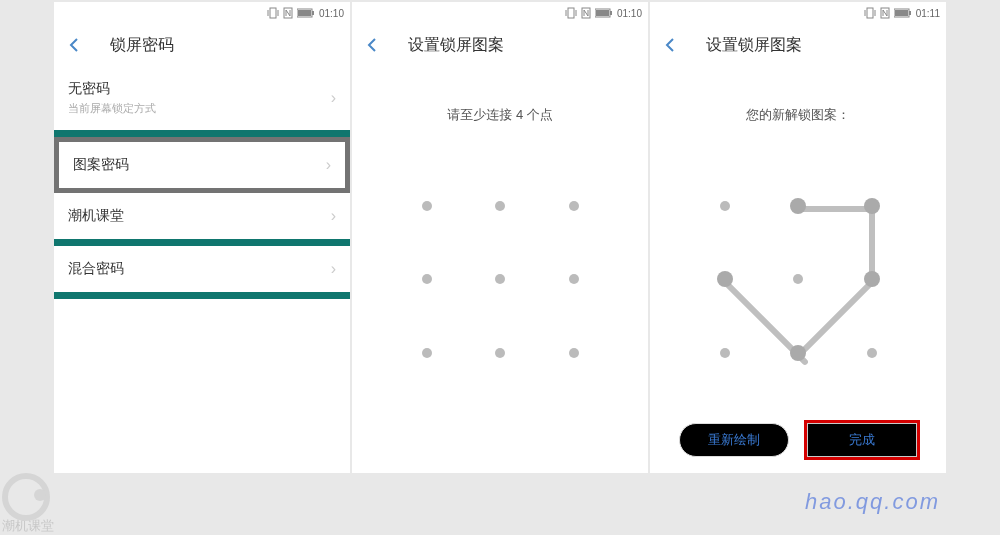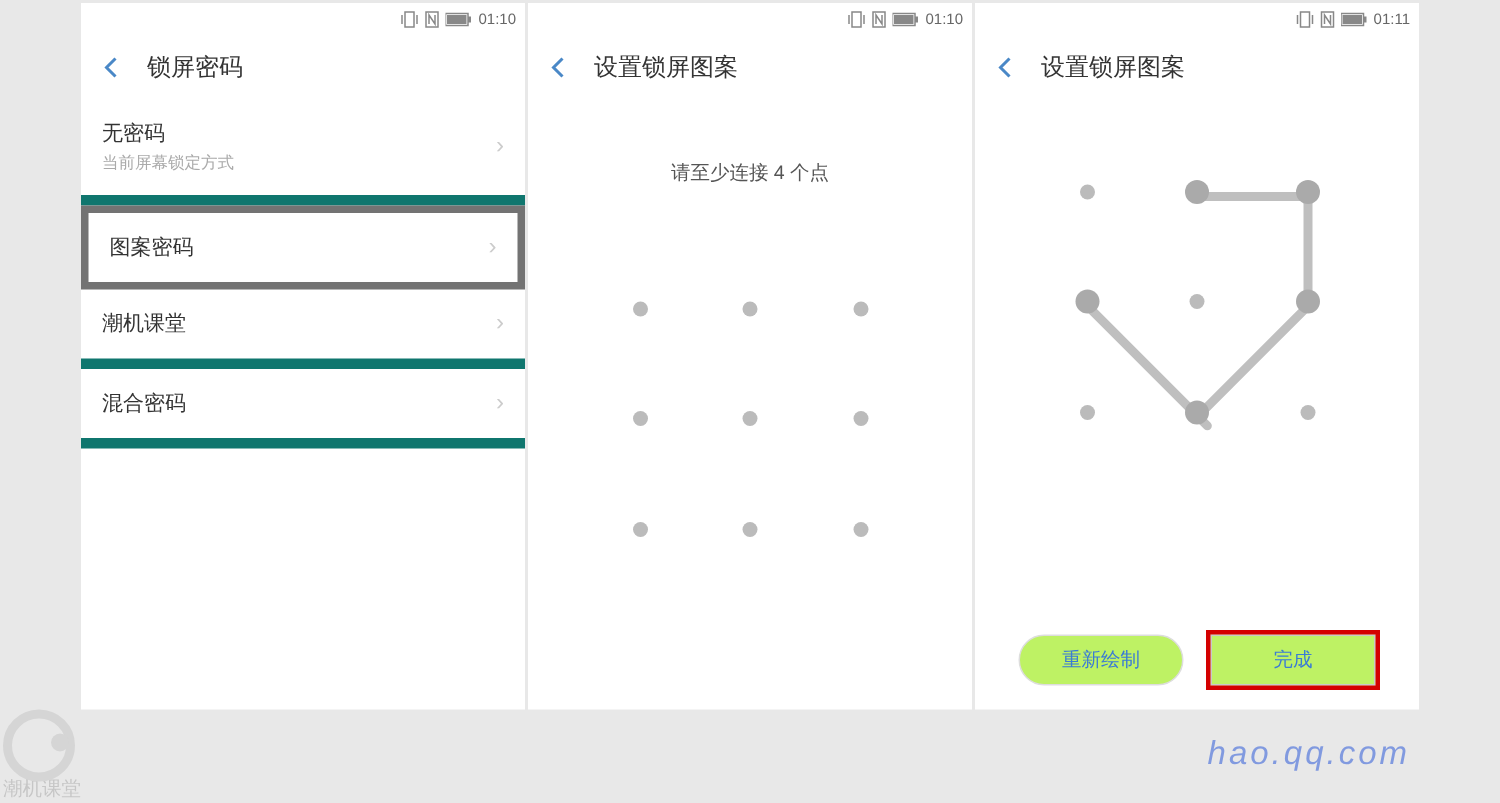--- a/index.html
+++ b/index.html
@@ -35,21 +35,21 @@
     font-size: 10px;
     color: #666;
     gap: 4px;
   }
   .statusbar svg { display:block; }
   .header {
     height: 42px;
     display: flex;
     align-items: center;
     padding: 0 12px;
-    gap: 14px;
+    gap: 26px;
   }
   .back-arrow { cursor: pointer; }
   .back-arrow svg { display: block; }
   .header-title {
     font-size: 16px;
     color: #333;
     font-weight: 500;
   }
   
   .list { }
@@ -101,21 +101,21 @@
   .btn {
     width: 110px;
     height: 34px;
     border:1px solid #ddd;
     border-radius:17px;
     display:flex;
     align-items:center;
     justify-content:center;
     font-size:13px;
     color:#3a7bd5;
-    background:#bef264;
+    background:#000000;
     cursor:pointer;
   }
   .btn.highlight {
     outline: 3px solid #d40000;
     border-radius:0;
     border-color:#c9c9c9;
   }
   .watermark {
     position:absolute;
     left: 2px;
@@ -256,20 +256,21 @@
       <span>01:11</span>
     </div>
     <div class="header">
       <span class="back-arrow">
         <svg width="18" height="18" viewBox="0 0 18 18">
             <path d="M11 3 L5 9 L11 15" fill="none" stroke="#4a88c7" stroke-width="2"></path>
           </svg>
       </span>
       <span class="header-title">设置锁屏图案</span>
     </div>
+    <div class="instruction">您的新解锁图案：</div>
     <div class="pattern">
 
       <div class="line" style="left:50%;top:15%;width:35%;transform:rotate(0deg)"></div>
       <div class="line" style="left:85%;top:15%;width:35%;transform:rotate(90deg)"></div>
       <div class="line" style="left:50%;top:85%;width:50%;transform:rotate(-45deg)"></div>
       <div class="line" style="left:15%;top:50%;width:55%;transform:rotate(45deg)"></div>
 
       <div class="dot" style="left:15%;top:15%"></div>
       <div class="dot" style="left:50%;top:15%;width:16px;height:16px;background:#aaa"></div>
       <div class="dot" style="left:85%;top:15%;width:16px;height:16px;background:#aaa"></div>

